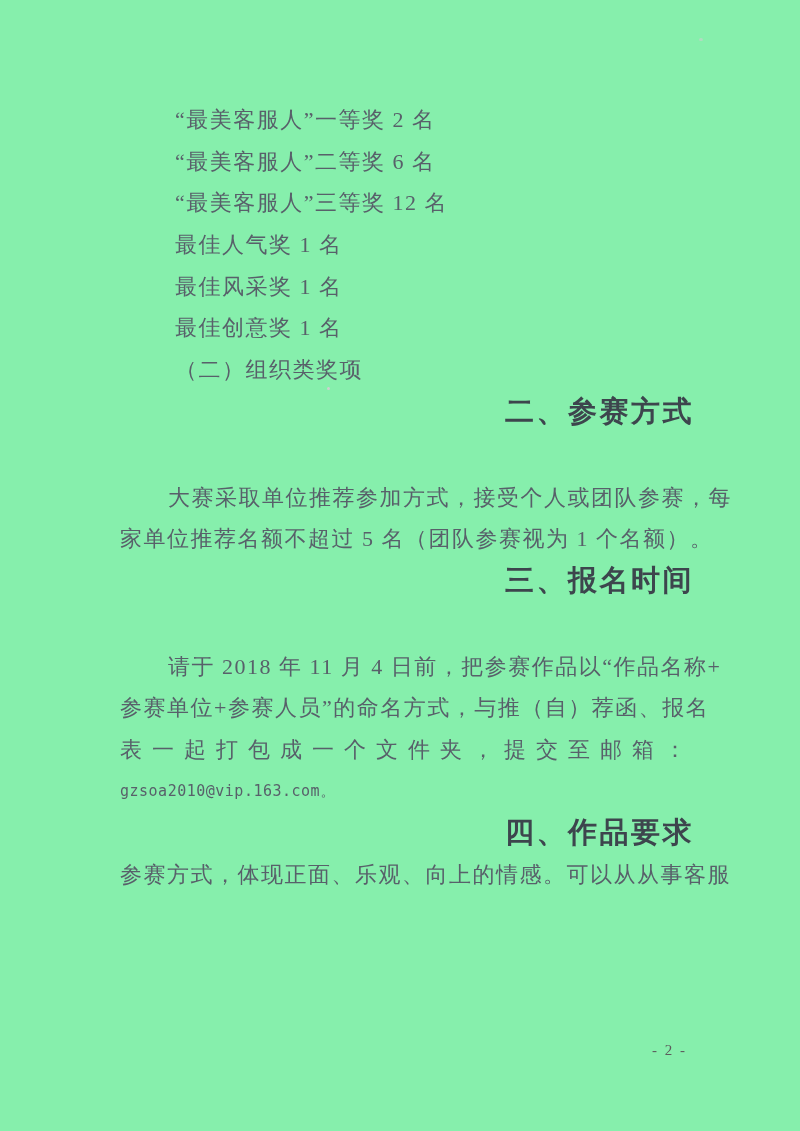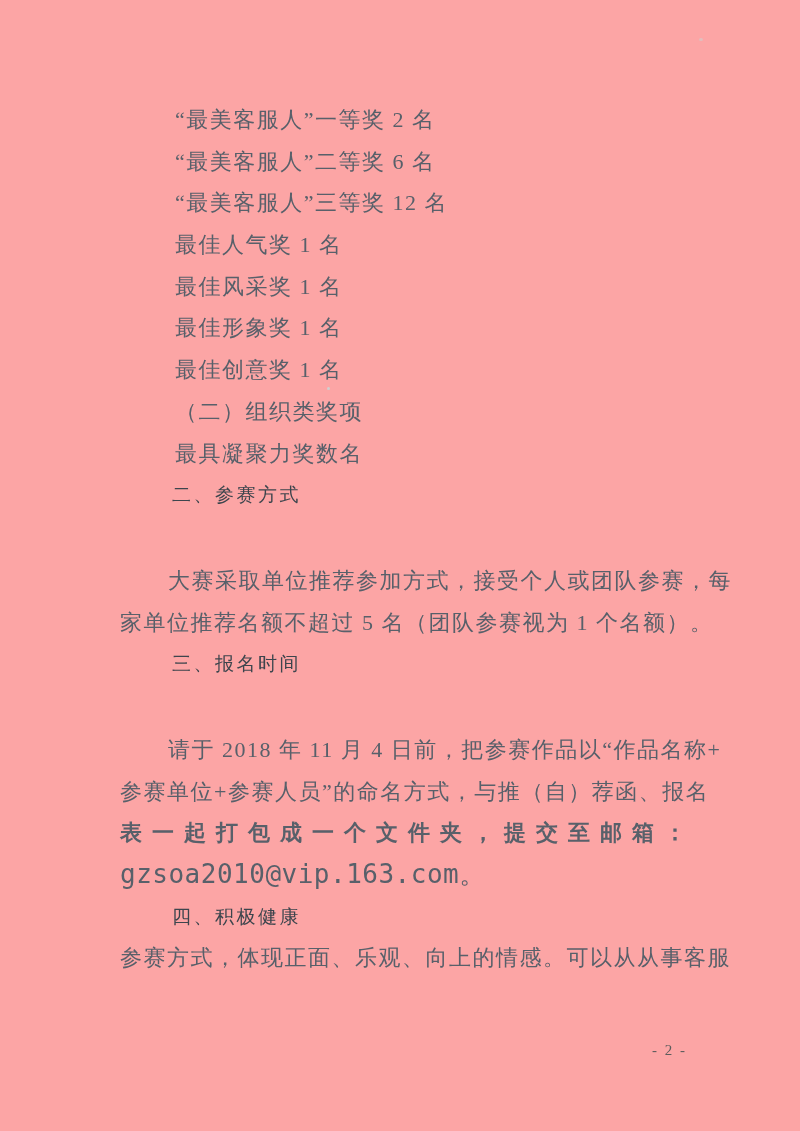--- a/index.html
+++ b/index.html
@@ -5,21 +5,21 @@
   html, body {
     margin: 0;
     padding: 0;
     background: #e8e8e8;
   }
   .page {
     position: relative;
     width: 800px;
     height: 1131px;
     margin: 0 auto;
-    background: #fca5a5;
+    background: #86efac;
     overflow: hidden;
     font-family: "Liberation Serif", serif;
   }
   .text-column {
     position: absolute;
     left: 120px;
     top: 99px;
     width: 574px;
     font-size: 22px;
     line-height: 41.7px;
@@ -31,44 +31,44 @@
     height: 41.7px;
   }
   
   .line.list {
     padding-left: 55px;
   }
   
   .line.heading {
     padding-left: 52px;
     font-family: "Liberation Sans", sans-serif;
-    font-weight: normal;
-    font-size: 19px;
+    font-weight: bold;
+    font-size: 29px;
     letter-spacing: 2.5px;
     color: #3d454d;
+    text-align: right;
   }
   
   .line.para-first {
     text-indent: 48px;
     margin-top: 44px;
   }
   
   .line.para {
     text-indent: 0;
     text-align: right;
   }
   
   .line.para-spread {
     letter-spacing: 10px;
-    font-weight: bold;
   }
   
   .line.email {
     font-family: "DejaVu Sans Mono", monospace;
-    font-size: 26px;
+    font-size: 15px;
     letter-spacing: 0.5px;
   }
   .page-number {
     position: absolute;
     right: 113px;
     top: 1042px;
     font-family: "Liberation Serif", serif;
     font-size: 15px;
     letter-spacing: 2px;
     color: #5c5c5c;
@@ -88,30 +88,28 @@
 <div class="page">
   <div class="speck s1"></div>
   <div class="speck s2"></div>
 
   <div class="text-column">
       <div class="line list">“最美客服人”一等奖 2 名</div>
       <div class="line list">“最美客服人”二等奖 6 名</div>
       <div class="line list">“最美客服人”三等奖 12 名</div>
       <div class="line list">最佳人气奖 1 名</div>
       <div class="line list">最佳风采奖 1 名</div>
-      <div class="line list">最佳形象奖 1 名</div>
       <div class="line list">最佳创意奖 1 名</div>
       <div class="line list">（二）组织类奖项</div>
-      <div class="line list">最具凝聚力奖数名</div>
       <div class="line heading">二、参赛方式</div>
       <div class="line para-first">大赛采取单位推荐参加方式，接受个人或团队参赛，每</div>
       <div class="line para">家单位推荐名额不超过 5 名（团队参赛视为 1 个名额）。</div>
       <div class="line heading">三、报名时间</div>
       <div class="line para-first">请于 2018 年 11 月 4 日前，把参赛作品以“作品名称+</div>
       <div class="line para">参赛单位+参赛人员”的命名方式，与推（自）荐函、报名</div>
       <div class="line para-spread">表一起打包成一个文件夹，提交至邮箱：</div>
       <div class="line email">gzsoa2010@vip.163.com。</div>
-      <div class="line heading">四、积极健康</div>
+      <div class="line heading">四、作品要求</div>
       <div class="line para">参赛方式，体现正面、乐观、向上的情感。可以从从事客服</div>
     </div>
 
   <div class="page-number">- 2 -</div>
 </div>
 
 </body></html>

